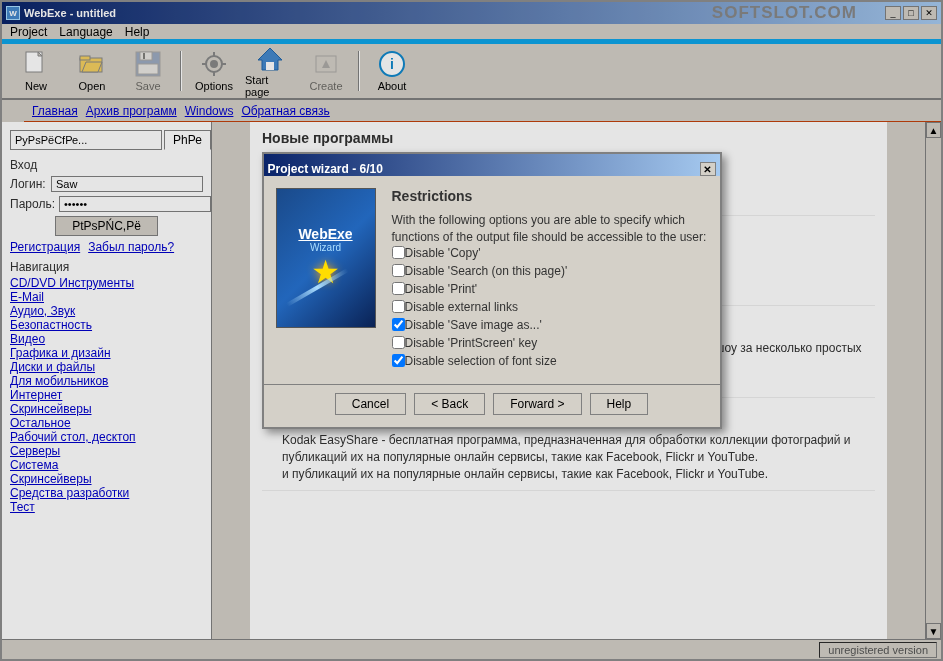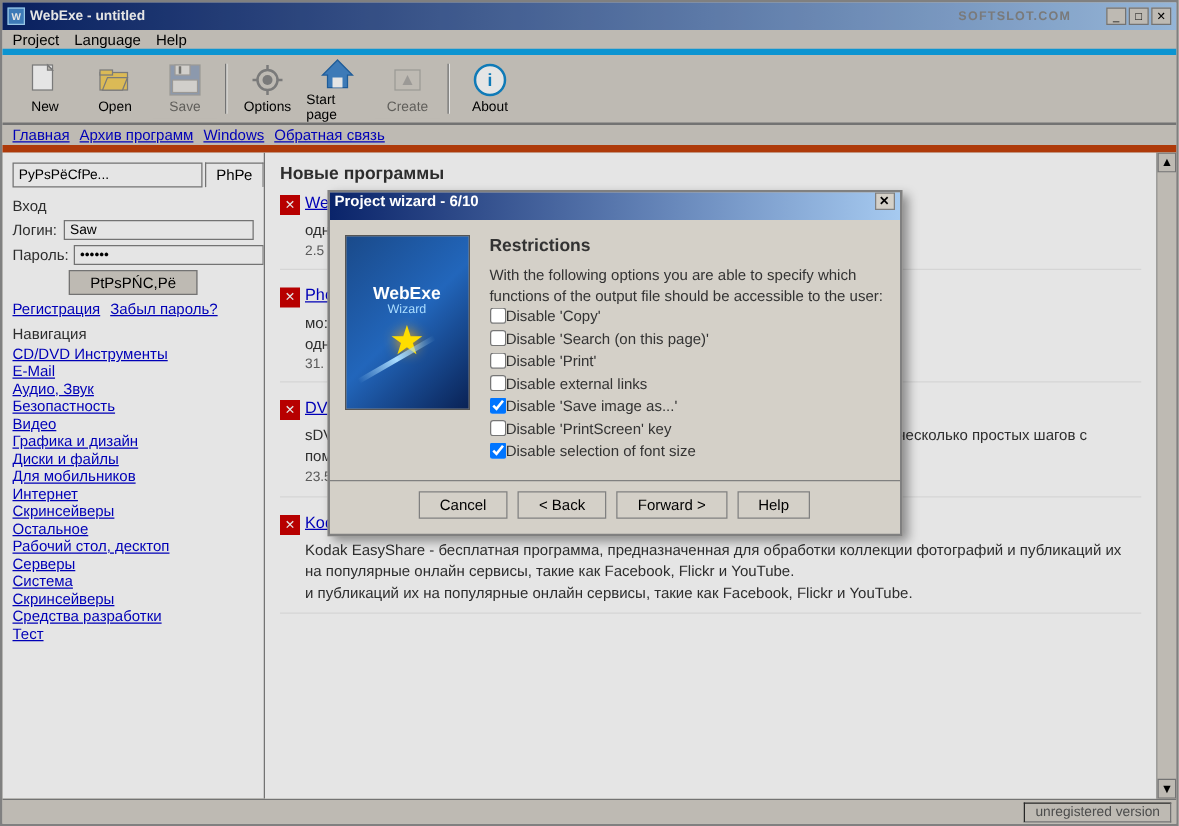--- a/index.html
+++ b/index.html
@@ -126,35 +126,37 @@
     }
 
     
     .nav-bar {
       background: #d4d0c8;
       height: 22px;
       display: flex;
       align-items: center;
       padding: 0 8px;
       gap: 8px;
-      border-bottom: 6px solid #c2410c;
-      flex-shrink: 0;
+      border-bottom: 1px solid #c2410c;
+      flex-shrink: 0;
+      margin-left: 22px;
     }
     .nav-link {
       color: #0000cc;
       text-decoration: underline;
       cursor: pointer;
       font-size: 12px;
     }
 
     
     .main-area {
       display: flex;
       flex: 1;
       overflow: hidden;
+      gap: 38px;
     }
 
     
     .sidebar {
       width: 210px;
       flex-shrink: 0;
       background: white;
       border-right: 1px solid #808080;
       overflow-y: auto;
       padding: 8px;
@@ -323,21 +325,21 @@
     .status-text {
       color: #555;
       border: 1px inset #808080;
       padding: 1px 8px;
       background: #d4d0c8;
     }
 
     
     .softslot-logo {
       color: #888;
-      font-size: 10px;
+      font-size: 17px;
       font-weight: bold;
       letter-spacing: 1px;
       margin-left: auto;
       margin-right: 28px;
     }
 
     
     .modal-overlay {
       position: absolute;
       top: 0; left: 0; right: 0; bottom: 0;
@@ -353,21 +355,21 @@
       border: 2px solid #808080;
       box-shadow: 4px 4px 8px rgba(0,0,0,0.4);
       width: 460px;
     }
 
     .modal-title-bar {
       background: linear-gradient(to right, #0a246a, #a6caf0);
       color: white;
       height: 22px;
       display: flex;
-      align-items: flex-start;
+      align-items: flex-end;
       justify-content: space-between;
       padding: 0 4px;
       font-size: 12px;
       font-weight: bold;
     }
     .modal-close-btn {
       width: 16px;
       height: 14px;
       background: #d4d0c8;
       border: 1px solid #808080;
@@ -399,20 +401,21 @@
       justify-content: center;
       border: 1px solid #555;
       position: relative;
       overflow: hidden;
     }
     .modal-graphic-title {
       color: white;
       font-size: 14px;
       font-weight: bold;
       text-align: center;
+      text-decoration: underline;
     }
     .modal-graphic-sub {
       color: #aaddff;
       font-size: 10px;
       text-align: center;
     }
     .star-icon {
       font-size: 32px;
       color: #ffdd00;
       text-shadow: 0 0 10px #ffaa00;

